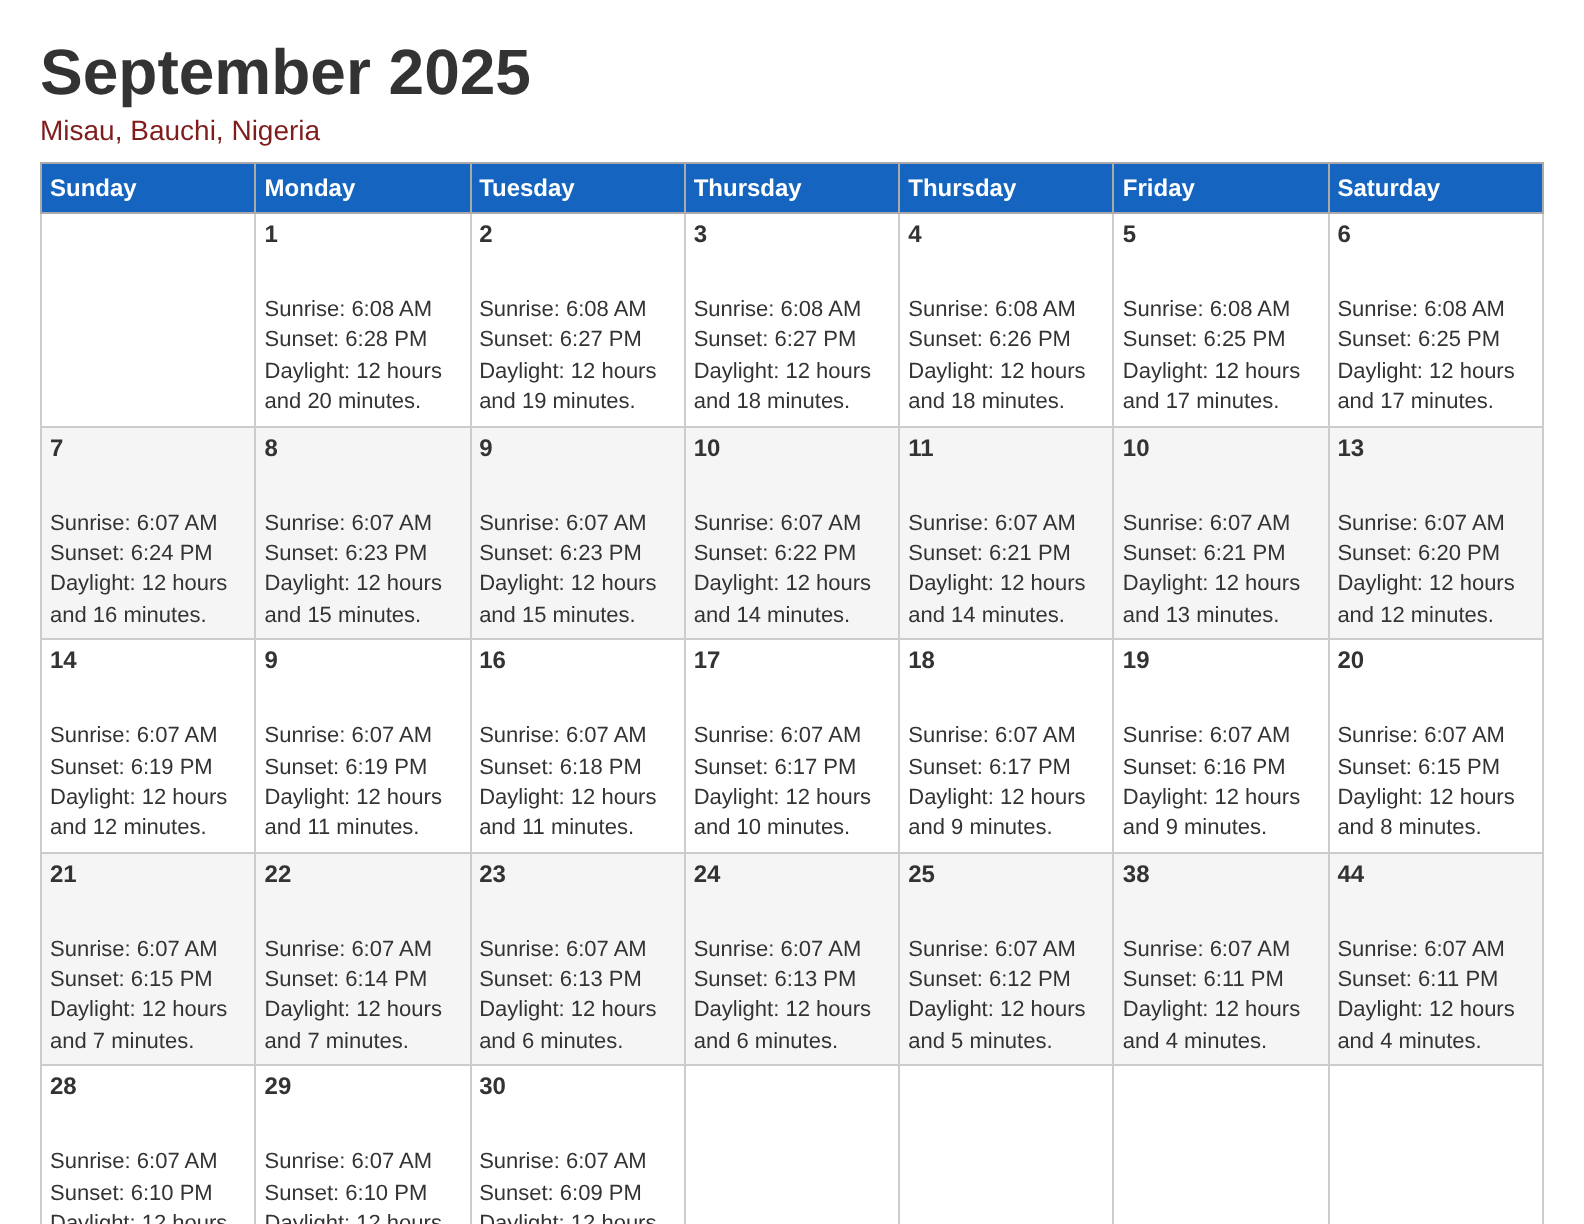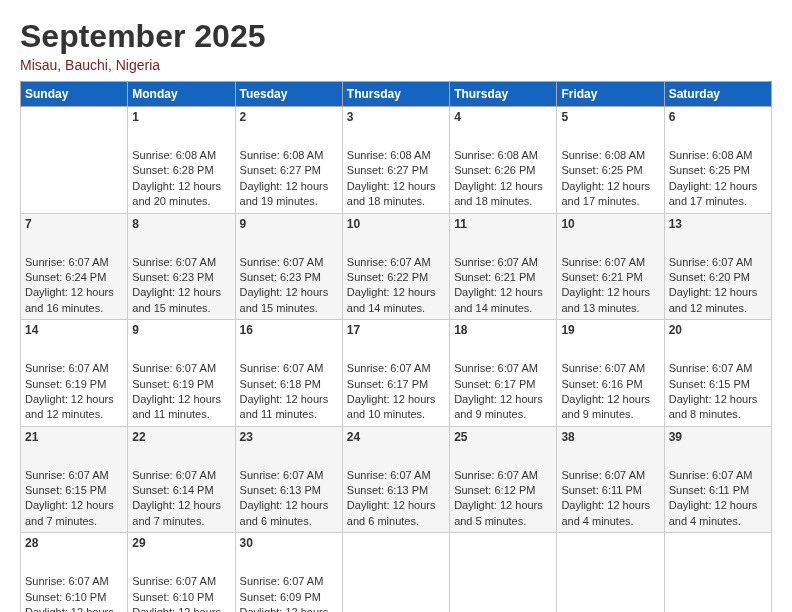--- a/index.html
+++ b/index.html
@@ -282,21 +282,21 @@
             Sunrise: 6:07 AM<br>Sunset: 6:12 PM<br>Daylight: 12 hours and 5 minutes.
           </div>
           </td>
           <td>
             <span class="day-num">38</span>
           <div class="day-info">
             Sunrise: 6:07 AM<br>Sunset: 6:11 PM<br>Daylight: 12 hours and 4 minutes.
           </div>
           </td>
           <td>
-            <span class="day-num">39</span>
+            <span class="day-num">44</span>
           <div class="day-info">
             Sunrise: 6:07 AM<br>Sunset: 6:11 PM<br>Daylight: 12 hours and 4 minutes.
           </div>
           </td>
         </tr>
         <tr class="row-white">
           <td>
             <span class="day-num">28</span>
           <div class="day-info">
             Sunrise: 6:07 AM<br>Sunset: 6:10 PM<br>Daylight: 12 hours and 3 minutes.

